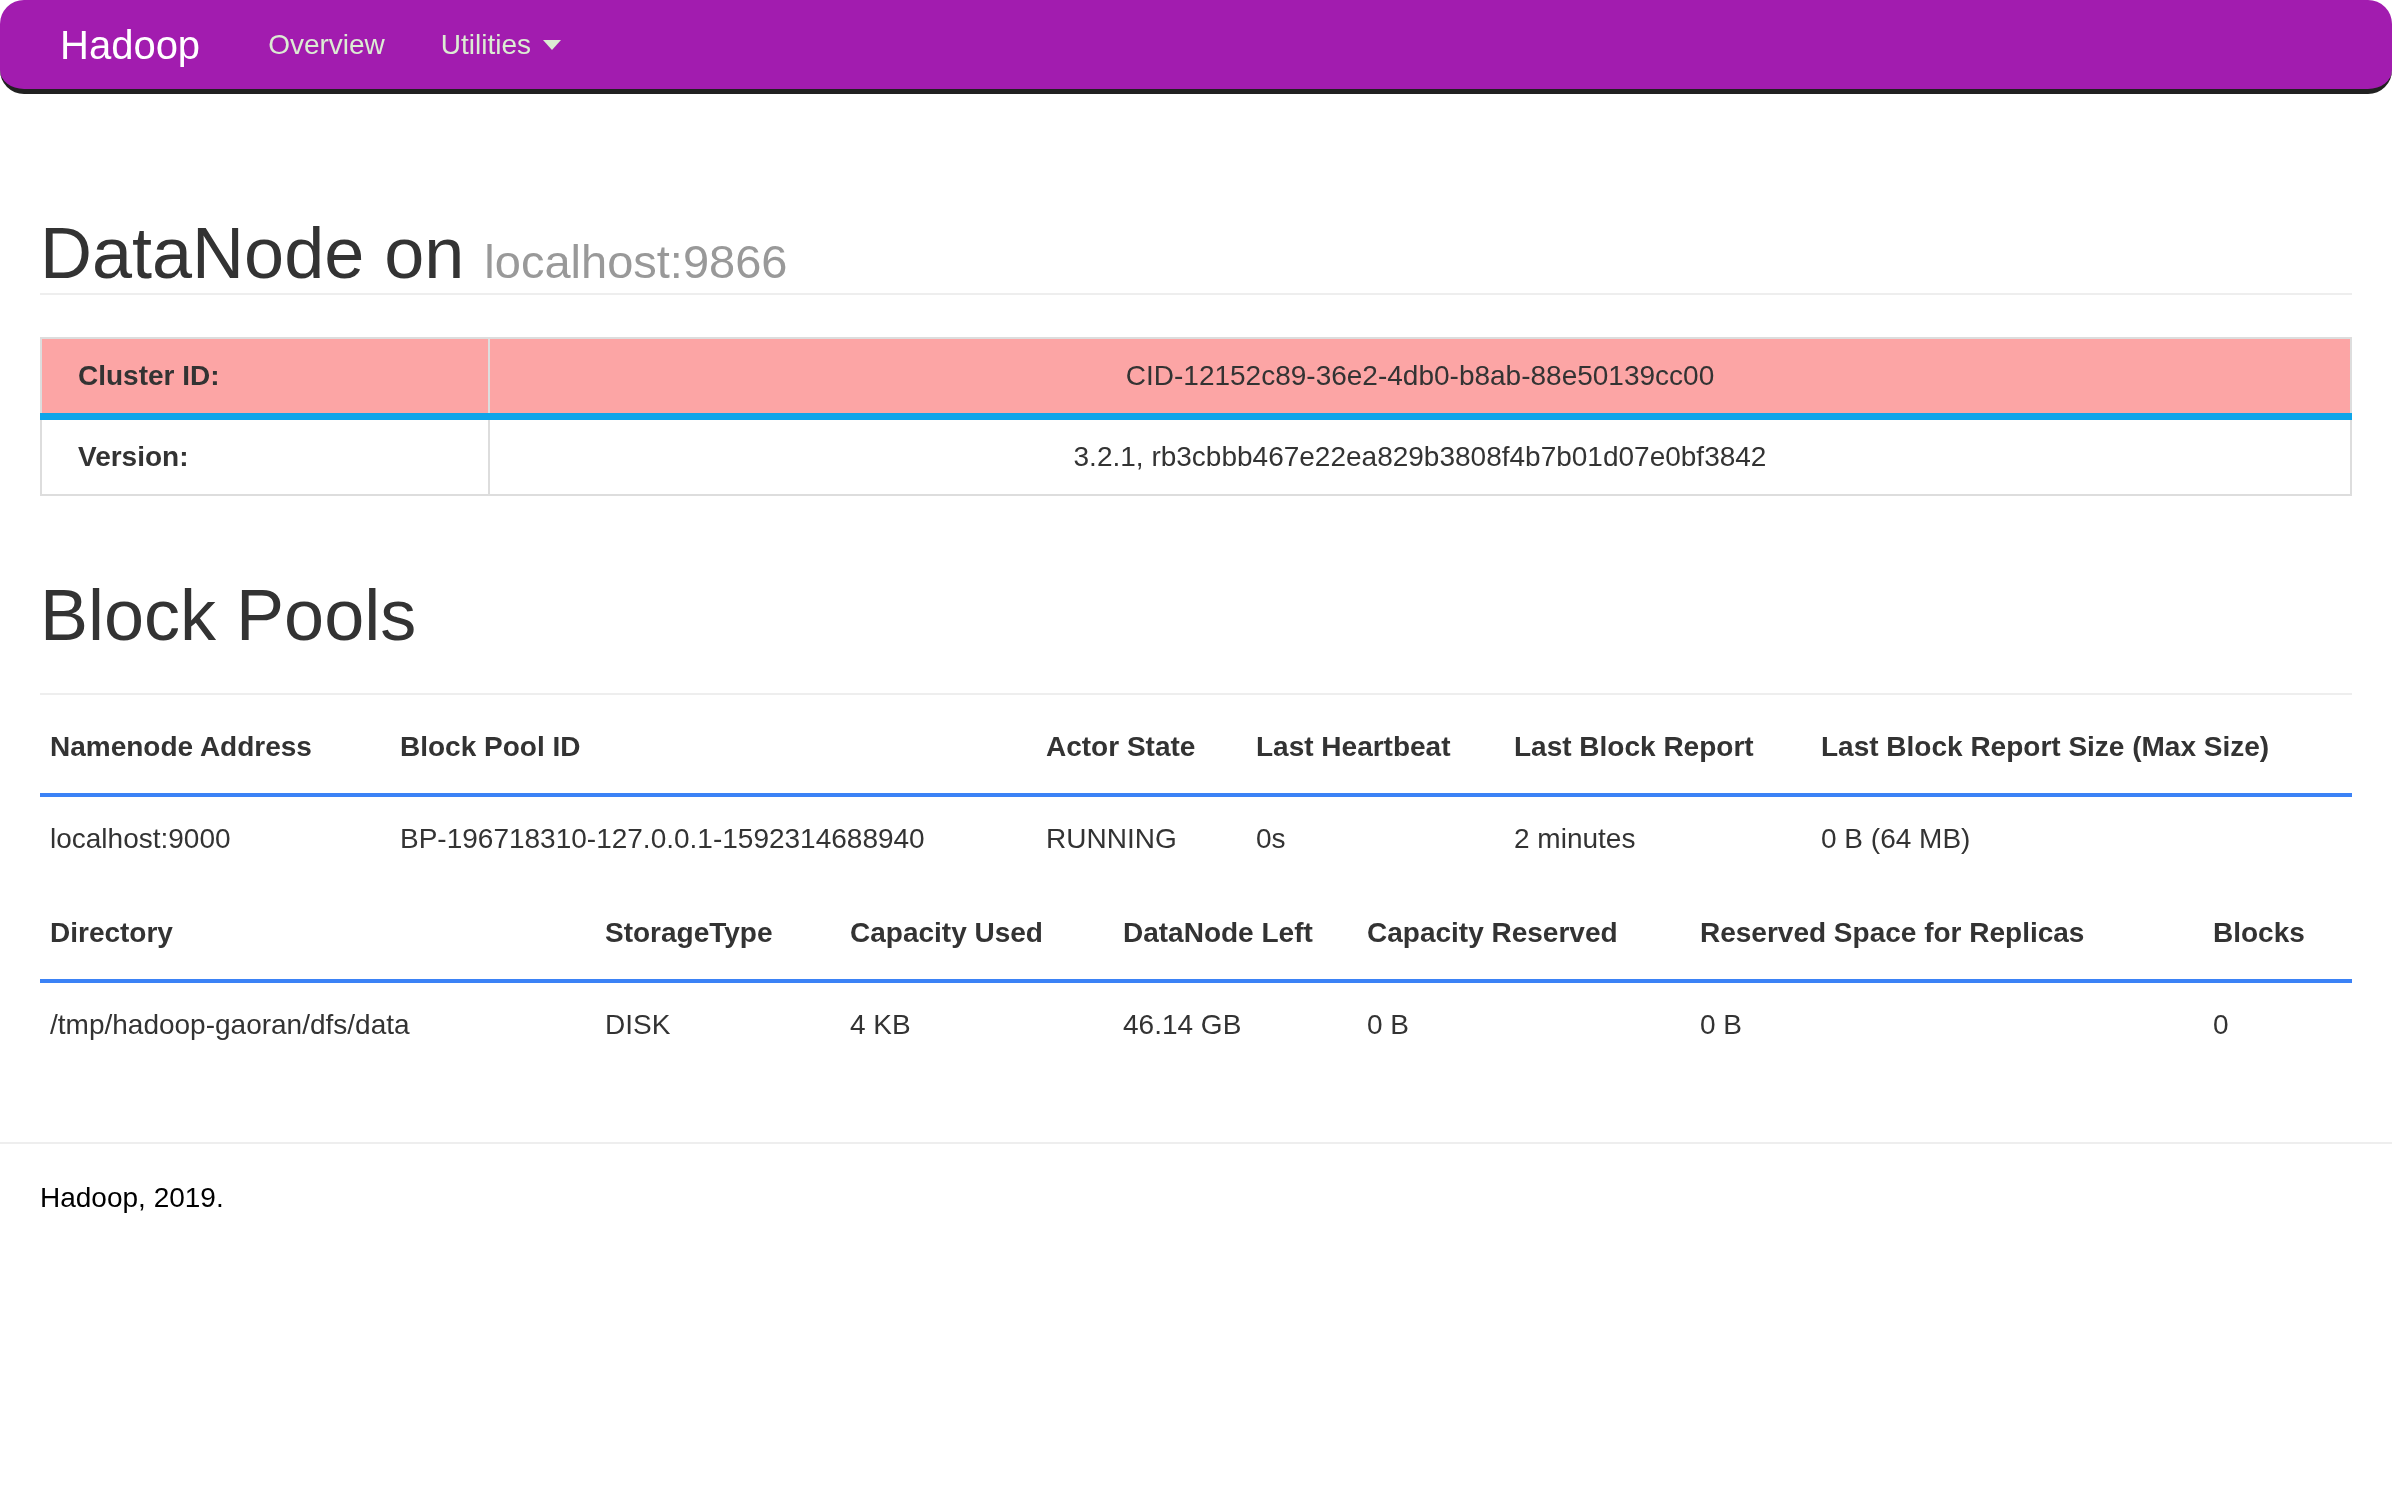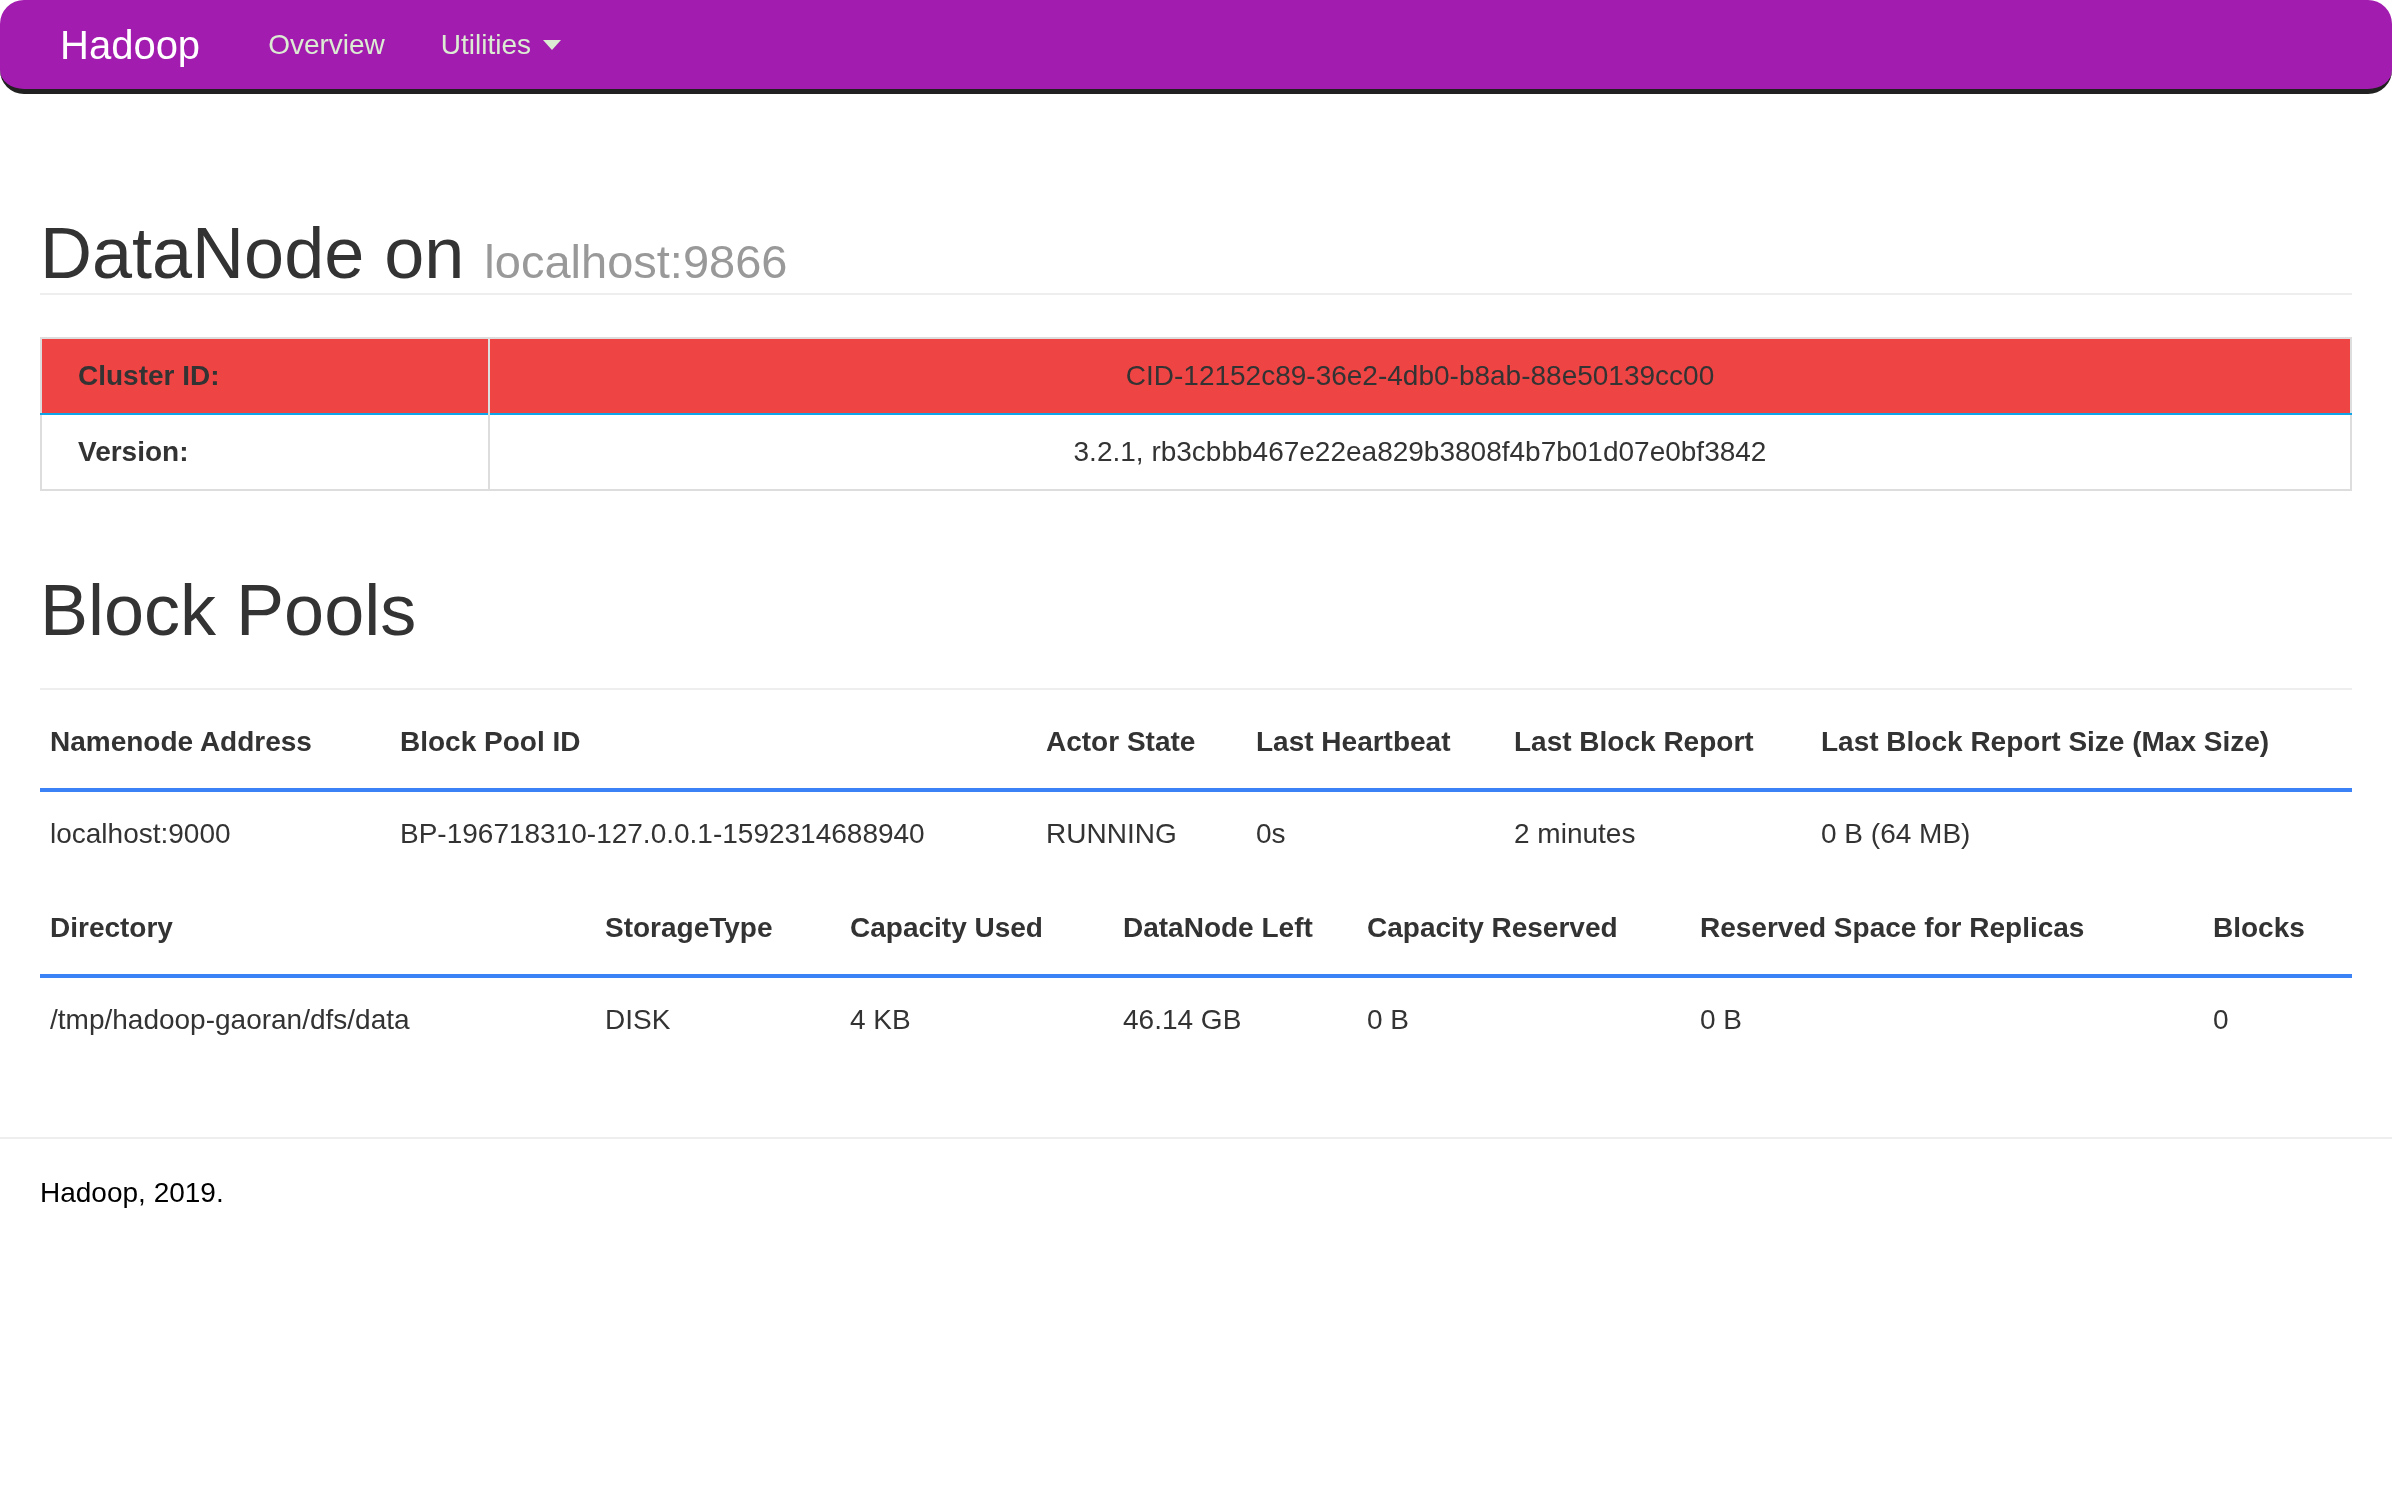--- a/index.html
+++ b/index.html
@@ -46,22 +46,22 @@
     border-bottom: 2px solid #eeeeee;
   }
   .section-header {
     margin-top: 80px;
     padding-bottom: 38px;
     border-bottom: 2px solid #eeeeee;
   }
   
   table { border-collapse: collapse; width: 100%; table-layout: fixed; }
   .info-table { margin-top: 42px; border: 2px solid #dddddd; }
-  .info-table tr + tr { border-top: 2px solid #0ea5e9; border-radius: 8px; }
-  .info-table tr:first-child { background: #ef4444; }
+  .info-table tr + tr { border-top: 7px solid #0ea5e9; border-radius: 8px; }
+  .info-table tr:first-child { background: #fca5a5; }
   .info-table th {
     width: 448px; text-align: left; font-weight: bold;
     padding: 21px 36px; border-right: 2px solid #dddddd;
   }
   .info-table td { padding: 21px 32px; text-align: center; }
   
   .data-table th {
     text-align: left; font-weight: bold;
     padding: 36px 10px 30px 10px;
     border-bottom: 4px solid #3b82f6;

